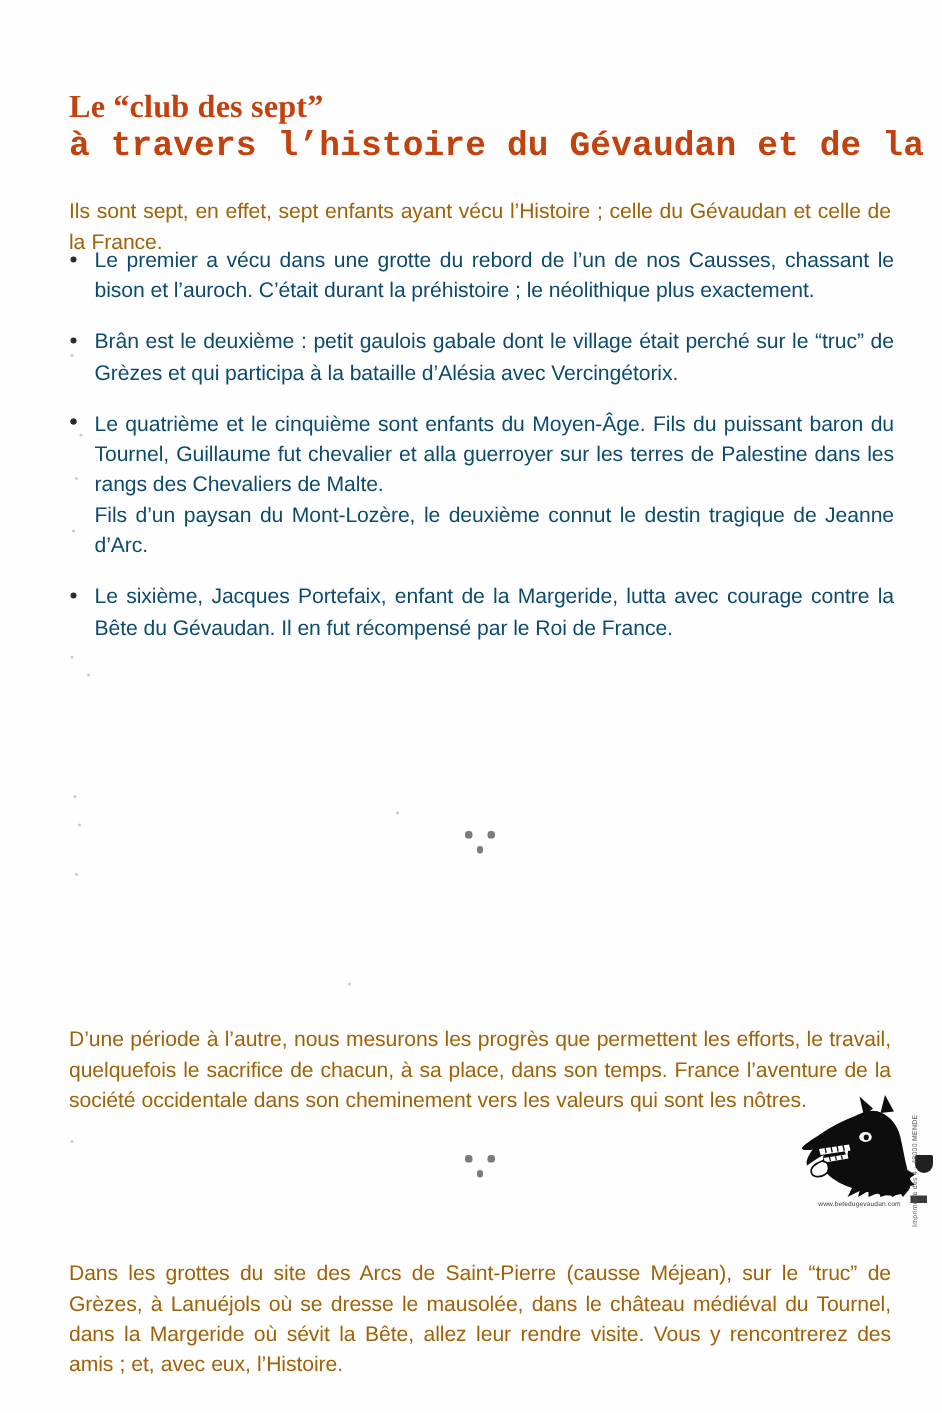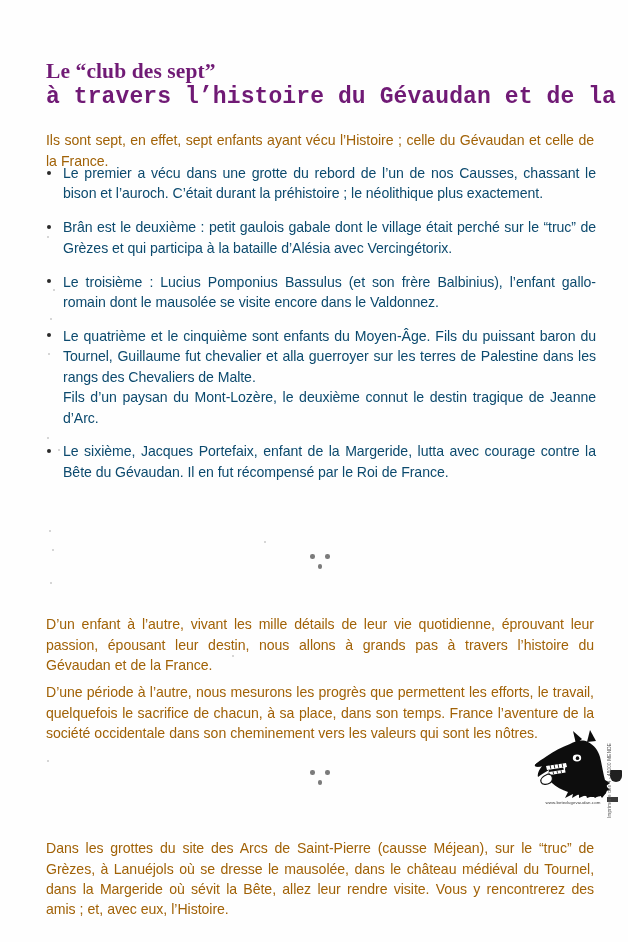--- a/index.html
+++ b/index.html
@@ -27,21 +27,21 @@
   .doc-title {
     position: absolute;
     left: 46px;
     top: 44px;
     width: 545px;
     font-family: "Liberation Serif", serif;
     font-weight: bold;
     font-size: 21.5px;
     line-height: 26px;
     letter-spacing: 0.1px;
-    color: #701a75;
+    color: #c2410c;
   }
   .doc-title .line {
     display: block;
     white-space: nowrap;
   }
   .doc-title .line-2 { font-size: 23px; font-family: Liberation Mono, monospace; }
 
   
   .para {
     position: absolute;
@@ -201,21 +201,20 @@
       <span>Le premier a vécu dans une grotte du rebord de l’un de nos Causses, chassant le bison et l’auroch. C’était durant la préhistoire ; le néolithique plus exactement.</span>
     </div>
 
     <div class="bullet-item">
       <span class="dot"></span>
       <span>Brân est le deuxième : petit gaulois gabale dont le village était perché sur le “truc” de Grèzes et qui participa à la bataille d’Alésia avec Vercingétorix.</span>
     </div>
 
     <div class="bullet-item">
       <span class="dot"></span>
-      <span>Le troisième : Lucius Pomponius Bassulus (et son frère Balbinius), l’enfant gallo-romain dont le mausolée se visite encore dans le Valdonnez.</span>
     </div>
 
     <div class="bullet-item">
       <span class="dot"></span>
       <span>Le quatrième et le cinquième sont enfants du Moyen-Âge. Fils du puissant baron du Tournel, Guillaume fut chevalier et alla guerroyer sur les terres de Palestine dans les rangs des Chevaliers de Malte.</span>
       <span class="sub-line">Fils d’un paysan du Mont-Lozère, le deuxième connut le destin tragique de Jeanne d’Arc.</span>
     </div>
 
     <div class="bullet-item">
       <span class="dot"></span>
@@ -224,21 +223,20 @@
 
 
   </div>
 
   <div class="asterism" id="asterism-1">
     <i class="d1"></i>
     <i class="d2"></i>
     <i class="d3"></i>
   </div>
 
-  <p class="para closing-1">D’un enfant à l’autre, vivant les mille détails de leur vie quotidienne, éprouvant leur passion, épousant leur destin, nous allons à grands pas à travers l’histoire du Gévaudan et de la France.</p>
   <p class="para closing-2">D’une période à l’autre, nous mesurons les progrès que permettent les efforts, le travail, quelquefois le sacrifice de chacun, à sa place, dans son temps. France l’aventure de la société occidentale dans son cheminement vers les valeurs qui sont les nôtres.</p>
 
   <div class="asterism" id="asterism-2">
     <i class="d1"></i>
     <i class="d2"></i>
     <i class="d3"></i>
   </div>
 
   <div class="logo-block">
     <svg viewBox="0 0 78 68" aria-hidden="true">

